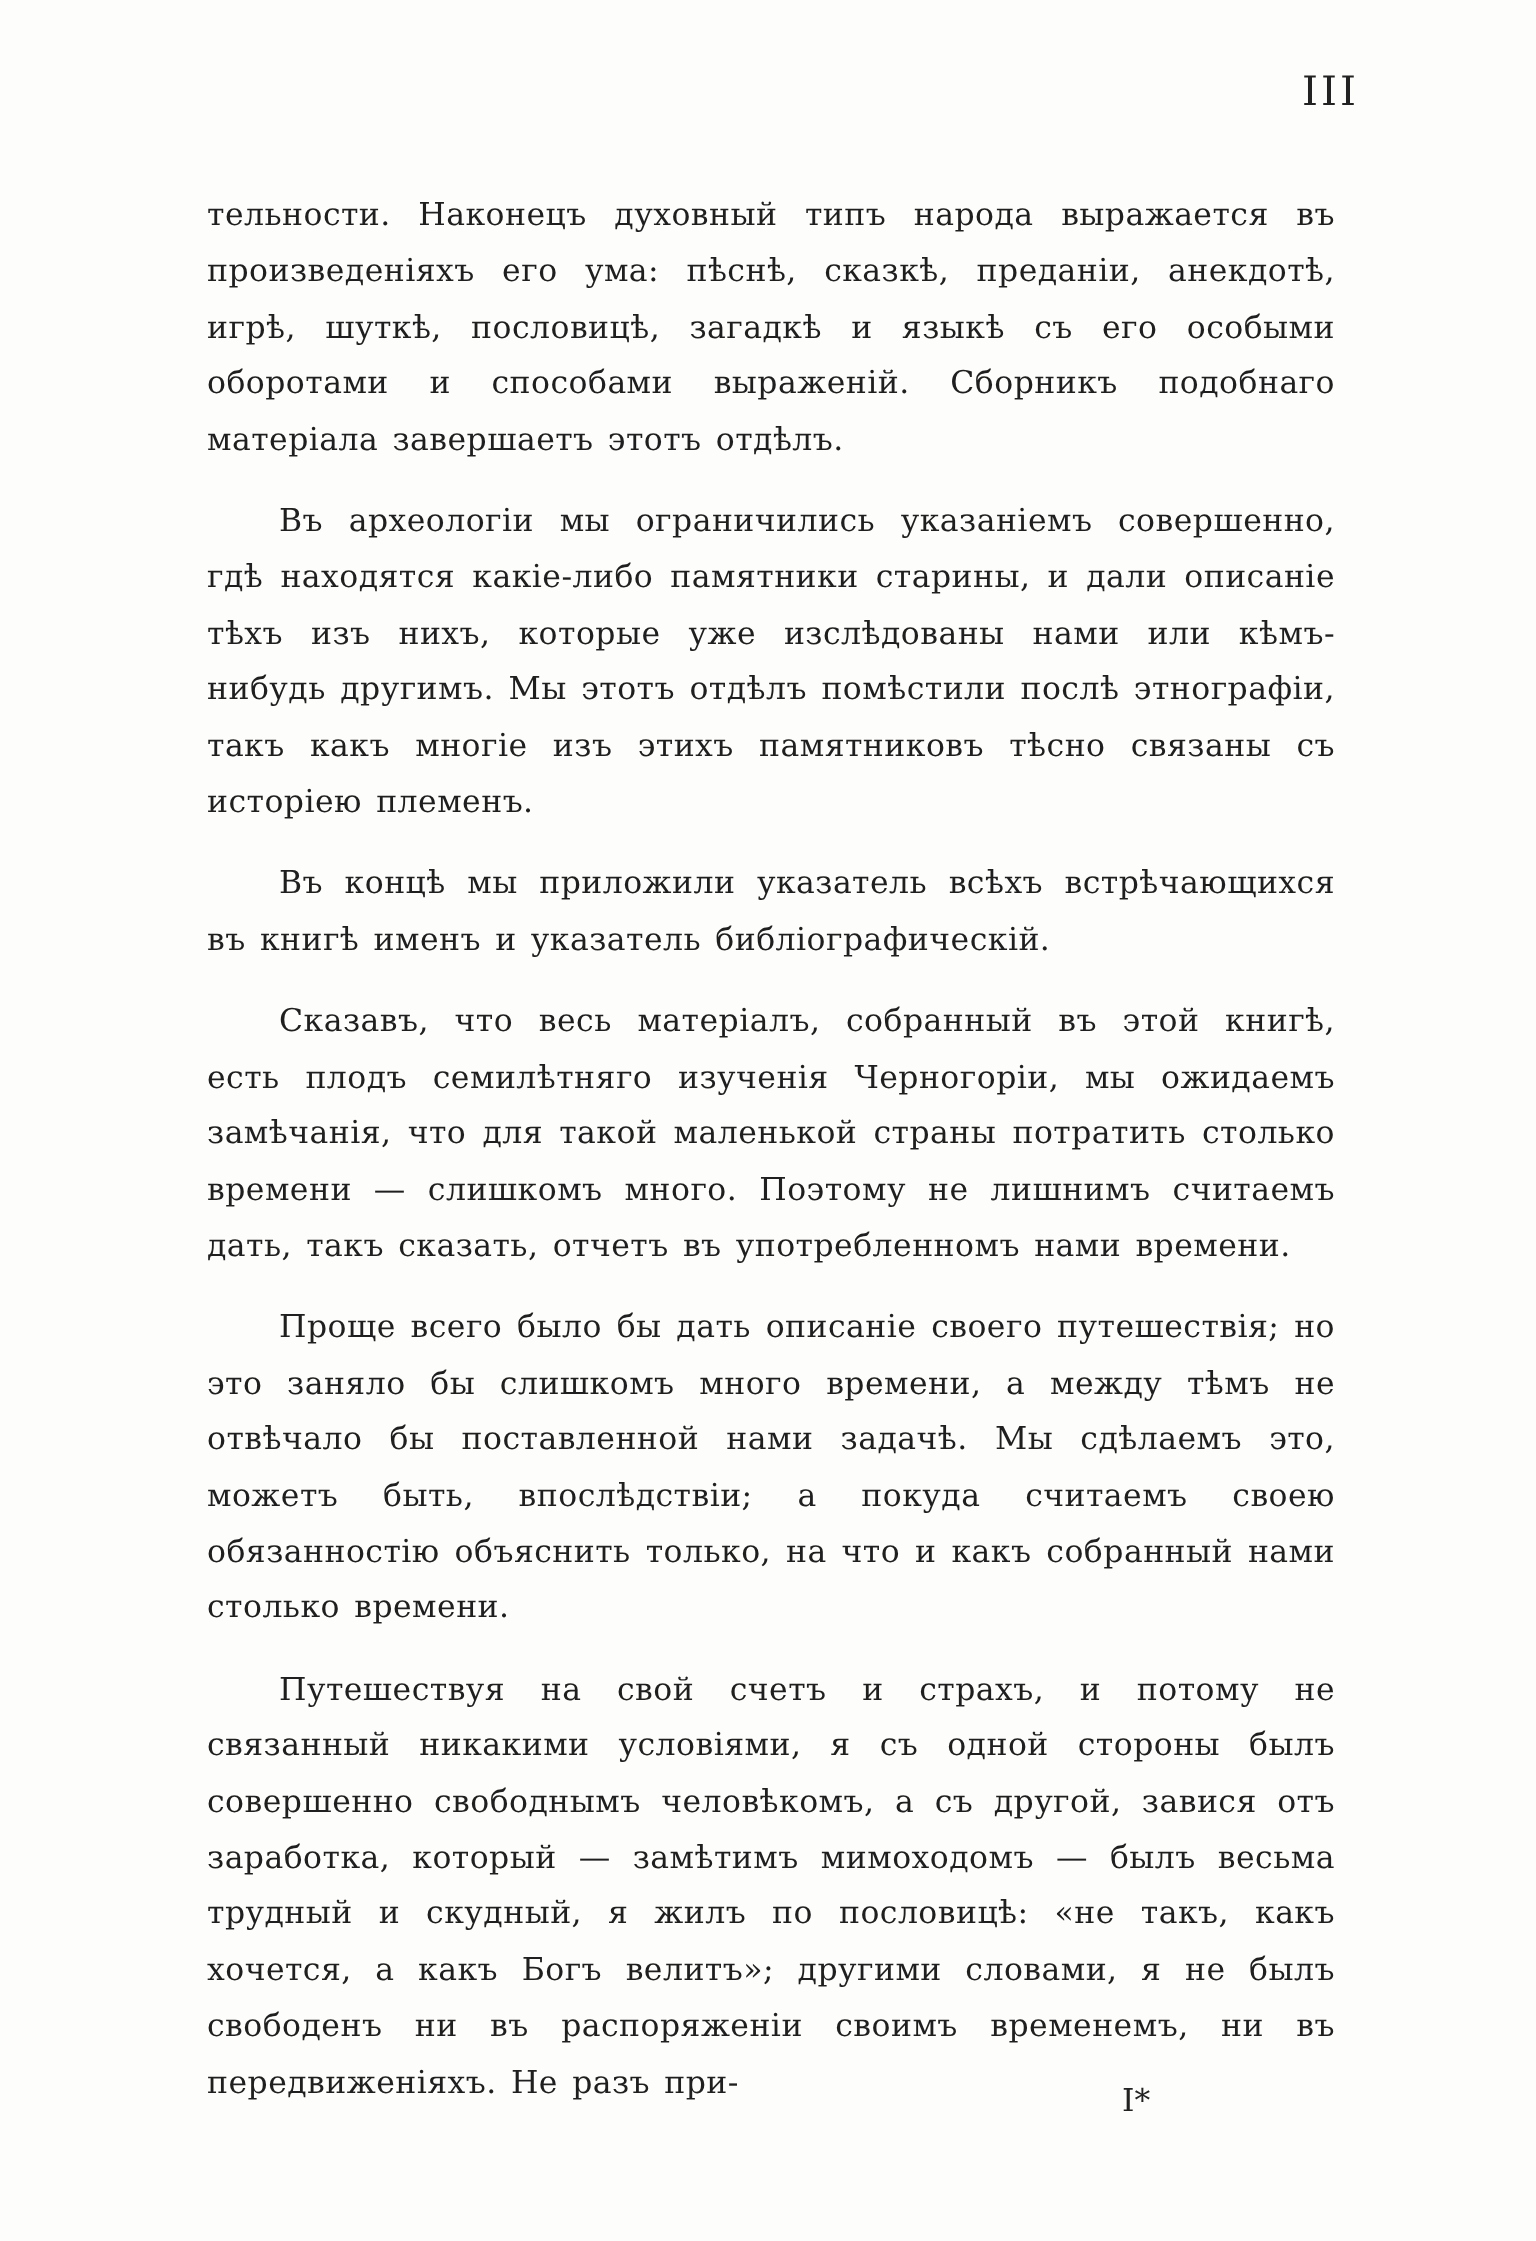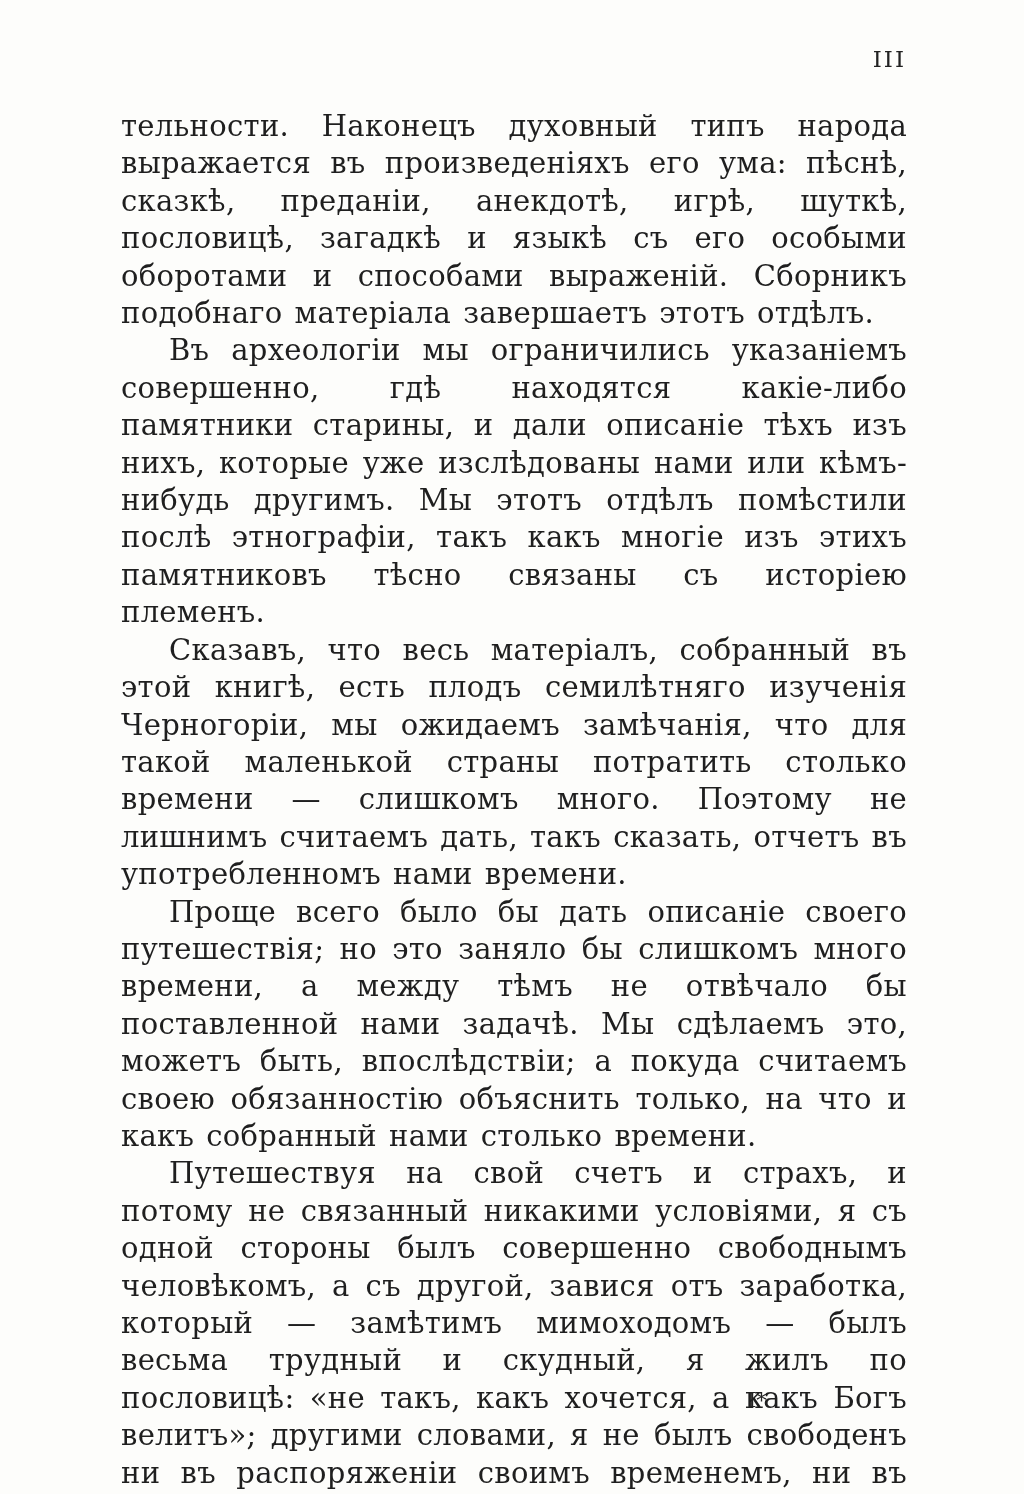--- a/index.html
+++ b/index.html
@@ -14,33 +14,33 @@
     margin: 0 auto;
     background: #fdfdfb;
     color: #1f1f1f;
     font-family: "DejaVu Serif", "Liberation Serif", serif;
     overflow: hidden;
   }
   .page-number {
     position: absolute;
     top: 46px;
     right: 118px;
-    font-size: 23px;
+    font-size: 27px;
     letter-spacing: 2px;
     color: #222;
   }
   .text-block {
     position: absolute;
     top: 108px;
     left: 121px;
     width: 786px;
   }
   .text-block p {
-    margin: 0;
-    font-size: 29px;
+    margin: 17px;
+    font-size: 21px;
     line-height: 37.4px;
     text-align: justify;
     word-spacing: 2.5px;
     letter-spacing: 0.3px;
     text-indent: 48px;
   }
   .text-block p.no-indent {
     text-indent: 0;
   }
   .signature-mark {
@@ -54,20 +54,21 @@
 </head>
 <body>
 
 <div class="page">
 
   <div class="page-number">III</div>
 
   <div class="text-block">
     <p class="no-indent">тельности. Наконецъ духовный типъ народа выражается въ произведеніяхъ его ума: пѣснѣ, сказкѣ, преданіи, анекдотѣ, игрѣ, шуткѣ, пословицѣ, загадкѣ и языкѣ съ его особыми оборотами и способами выраженій. Сборникъ подобнаго матеріала завершаетъ этотъ отдѣлъ.</p>
     <p>Въ археологіи мы ограничились указаніемъ совершенно, гдѣ находятся какіе-либо памятники старины, и дали описаніе тѣхъ изъ нихъ, которые уже изслѣдованы нами или кѣмъ-нибудь другимъ. Мы этотъ отдѣлъ помѣстили послѣ этнографіи, такъ какъ многіе изъ этихъ памятниковъ тѣсно связаны съ исторіею племенъ.</p>
+    <p>Въ концѣ мы приложили указатель всѣхъ встрѣчающихся въ книгѣ именъ и указатель библіографическій.</p>
     <p>Сказавъ, что весь матеріалъ, собранный въ этой книгѣ, есть плодъ семилѣтняго изученія Черногоріи, мы ожидаемъ замѣчанія, что для такой маленькой страны потратить столько времени — слишкомъ много. Поэтому не лишнимъ считаемъ дать, такъ сказать, отчетъ въ употребленномъ нами времени.</p>
     <p>Проще всего было бы дать описаніе своего путешествія; но это заняло бы слишкомъ много времени, а между тѣмъ не отвѣчало бы поставленной нами задачѣ. Мы сдѣлаемъ это, можетъ быть, впослѣдствіи; а покуда считаемъ своею обязанностію объяснить только, на что и какъ собранный нами столько времени.</p>
     <p>Путешествуя на свой счетъ и страхъ, и потому не связанный никакими условіями, я съ одной стороны былъ совершенно свободнымъ человѣкомъ, а съ другой, завися отъ заработка, который — замѣтимъ мимоходомъ — былъ весьма трудный и скудный, я жилъ по пословицѣ: «не такъ, какъ хочется, а какъ Богъ велитъ»; другими словами, я не былъ свободенъ ни въ распоряженіи своимъ временемъ, ни въ передвиженіяхъ. Не разъ при-</p>
   </div>
 
   <div class="signature-mark">I*</div>
 
 </div>
 
 </body></html>

